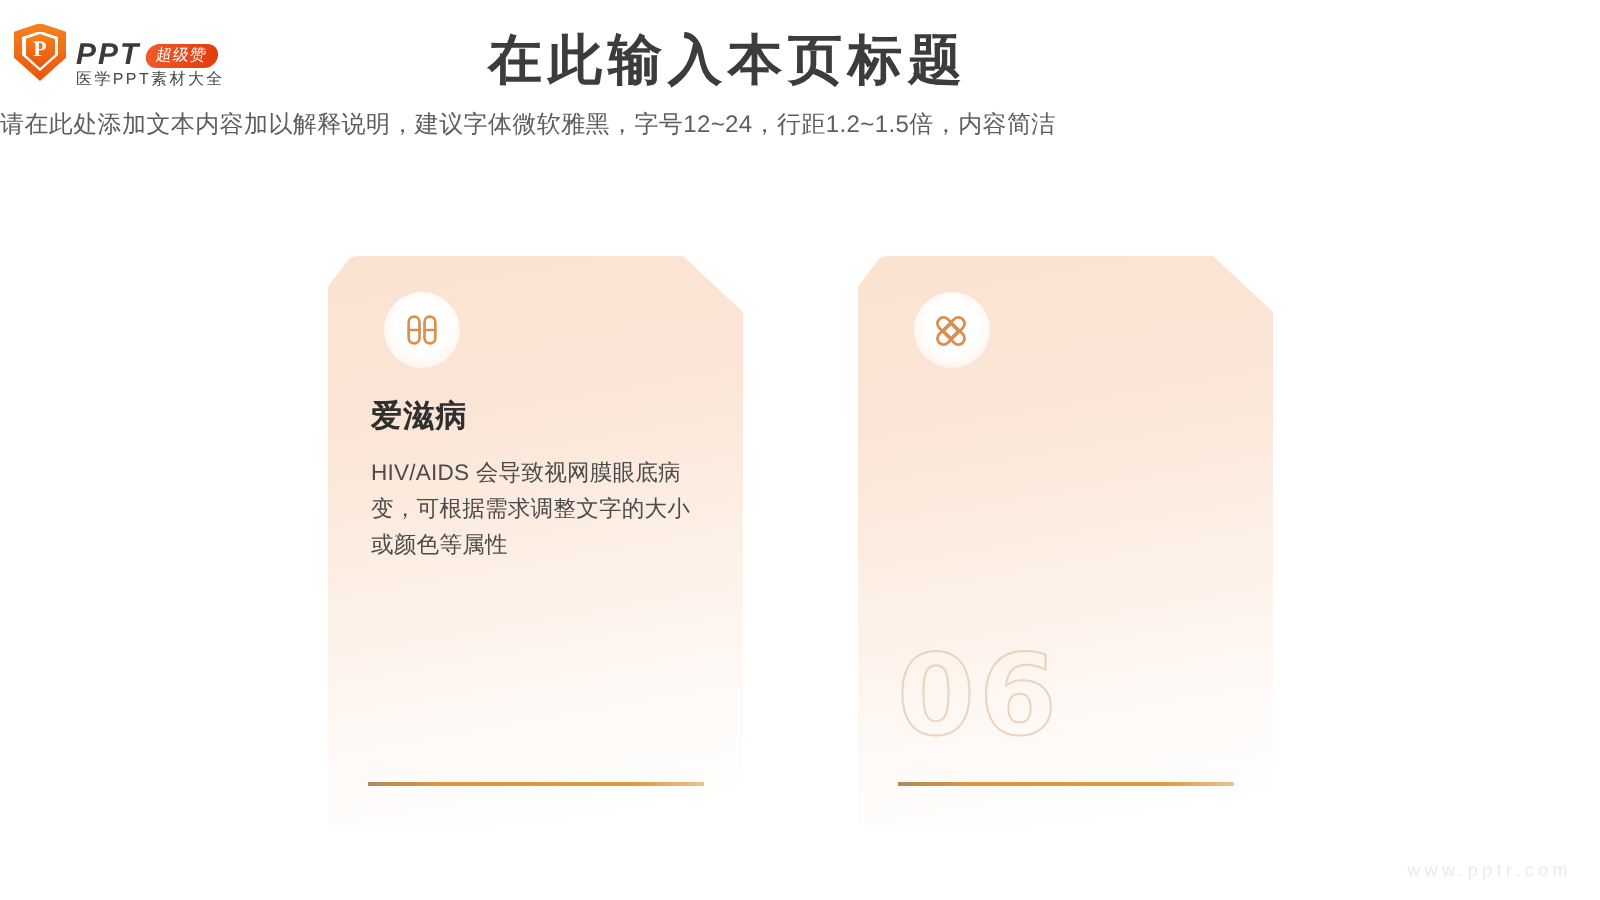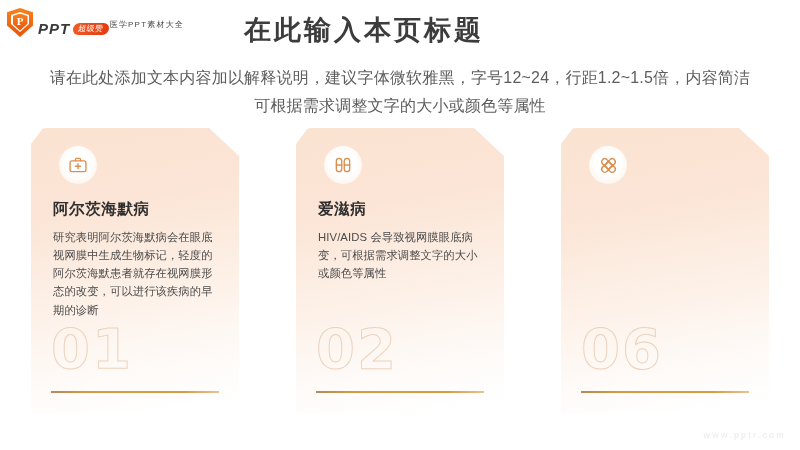--- a/index.html
+++ b/index.html
@@ -62,21 +62,21 @@
     font-size: 11px;
     font-weight: bold;
     display: flex;
     align-items: center;
     justify-content: center;
     padding-bottom: 3px;
     font-family: "Liberation Serif", serif;
   }
   .logo-text {
     display: flex;
-    flex-direction: row;
+    flex-direction: column;
     gap: 1px;
     margin-top: 12px;
   }
   .logo-row1 {
     display: flex;
     align-items: center;
     gap: 3px;
   }
   .logo-ppt {
     font-size: 15px;
@@ -111,25 +111,25 @@
     width: 728px;
     text-align: center;
     font-size: 27px;
     font-weight: bold;
     color: #3c3c3c;
     letter-spacing: 3px;
     line-height: 1.2;
   }
   .slide-subtitle {
     position: absolute;
-    top: 64px;
+    top: 52px;
     left: 0;
     width: 800px;
-    text-align: center;
-    font-size: 16px;
+    text-align: left;
+    font-size: 12px;
     color: #5d5d5d;
     line-height: 1.75;
     letter-spacing: 0.2px;
   }
   .slide-subtitle div { white-space: nowrap; }
 
   
   .cards {
     position: absolute;
     top: 128px;
@@ -235,58 +235,39 @@
       <span class="logo-ppt">PPT</span>
       <span class="logo-badge">超级赞</span>
     </div>
     <div class="logo-sub">医学PPT素材大全</div>
   </div>
 </div>
 
 <div class="slide-title">在此输入本页标题</div>
 <div class="slide-subtitle">
   <div>请在此处添加文本内容加以解释说明，建议字体微软雅黑，字号12~24，行距1.2~1.5倍，内容简洁</div>
-  <div>可根据需求调整文字的大小或颜色等属性</div>
 </div>
 
 <div class="cards">
 
-  <div class="card">
-    <div class="card-bg"></div>
-    <div class="card-inner">
-      <div class="card-icon">
-        <svg width="20" height="20" viewBox="0 0 24 24" fill="none" stroke="#d98f4e" stroke-width="1.6" stroke-linecap="round" stroke-linejoin="round">
-          <rect x="2.5" y="7" width="19" height="13" rx="2.2"></rect>
-          <path d="M9 7V5.2A1.2 1.2 0 0 1 10.2 4h3.6A1.2 1.2 0 0 1 15 5.2V7"></path>
-          <path d="M12 10.5v6"></path>
-          <path d="M9 13.5h6"></path>
-        </svg>
-      </div>
-      <div class="card-heading">阿尔茨海默病</div>
-      <div class="card-body">研究表明阿尔茨海默病会在眼底视网膜中生成生物标记，轻度的阿尔茨海默患者就存在视网膜形态的改变，可以进行该疾病的早期的诊断</div>
-    </div>
-    <div class="card-number">01</div>
-    <div class="card-rule"></div>
-  </div>
 
   <div class="card">
     <div class="card-bg"></div>
     <div class="card-inner">
       <div class="card-icon">
         <svg width="20" height="20" viewBox="0 0 24 24" fill="none" stroke="#d98f4e" stroke-width="1.6" stroke-linecap="round" stroke-linejoin="round">
           <rect x="4" y="4" width="6.5" height="16" rx="3.25"></rect>
           <path d="M4 12h6.5"></path>
           <rect x="13.5" y="4" width="6.5" height="16" rx="3.25"></rect>
           <path d="M13.5 12H20"></path>
         </svg>
       </div>
       <div class="card-heading">爱滋病</div>
       <div class="card-body">HIV/AIDS 会导致视网膜眼底病变，可根据需求调整文字的大小或颜色等属性</div>
     </div>
-    <div class="card-number">02</div>
     <div class="card-rule"></div>
   </div>
 
   <div class="card">
     <div class="card-bg"></div>
     <div class="card-inner">
       <div class="card-icon">
         <svg width="21" height="21" viewBox="0 0 24 24" fill="none" stroke="#d98f4e" stroke-width="1.6" stroke-linecap="round" stroke-linejoin="round">
           <g transform="rotate(45 12 12)">
             <rect x="2.5" y="8.5" width="19" height="7" rx="3.5"></rect>

